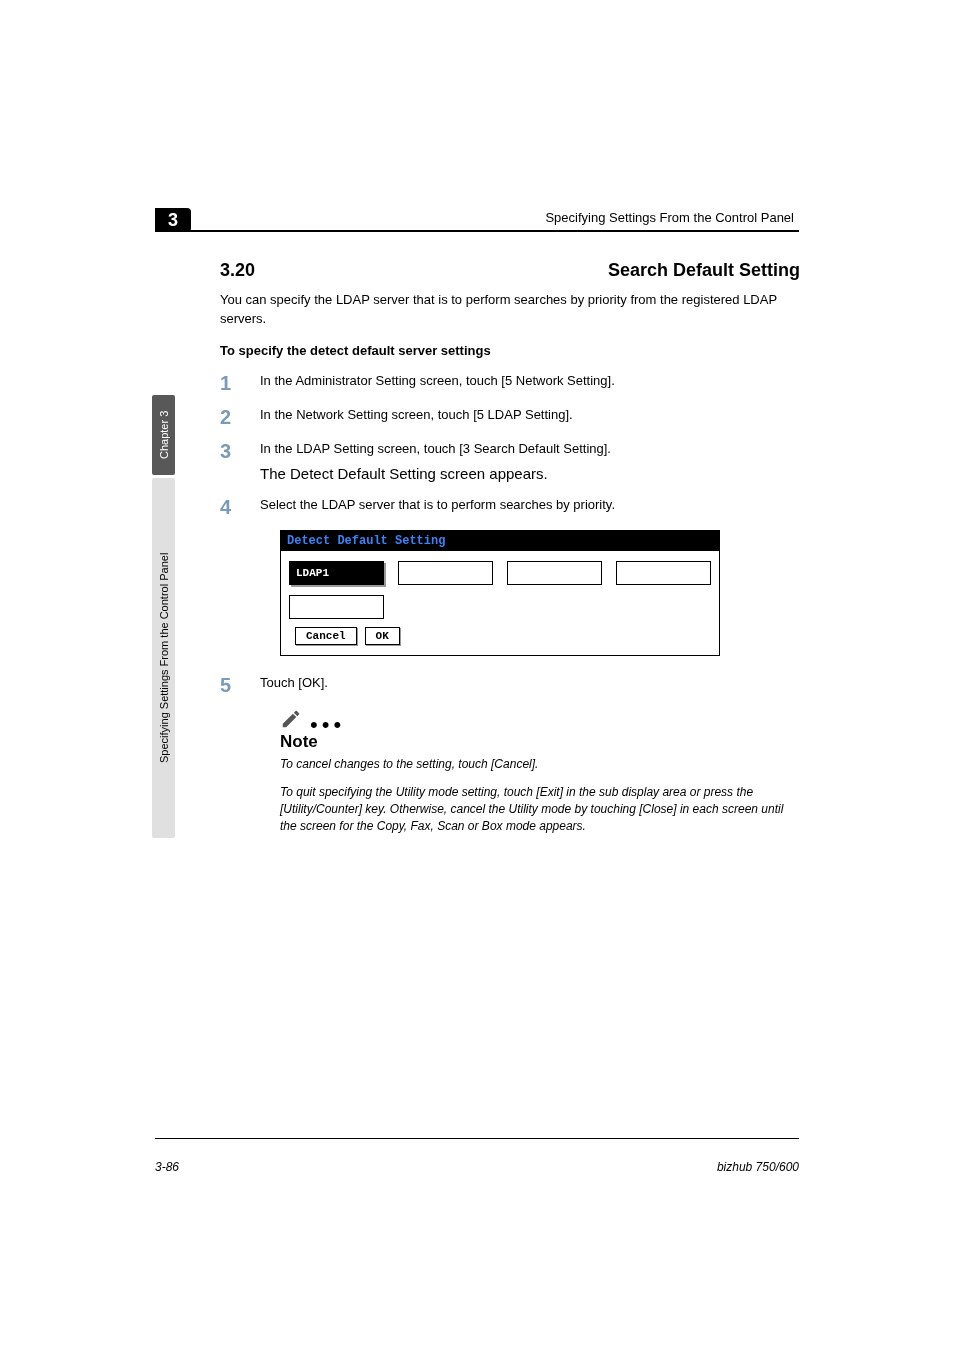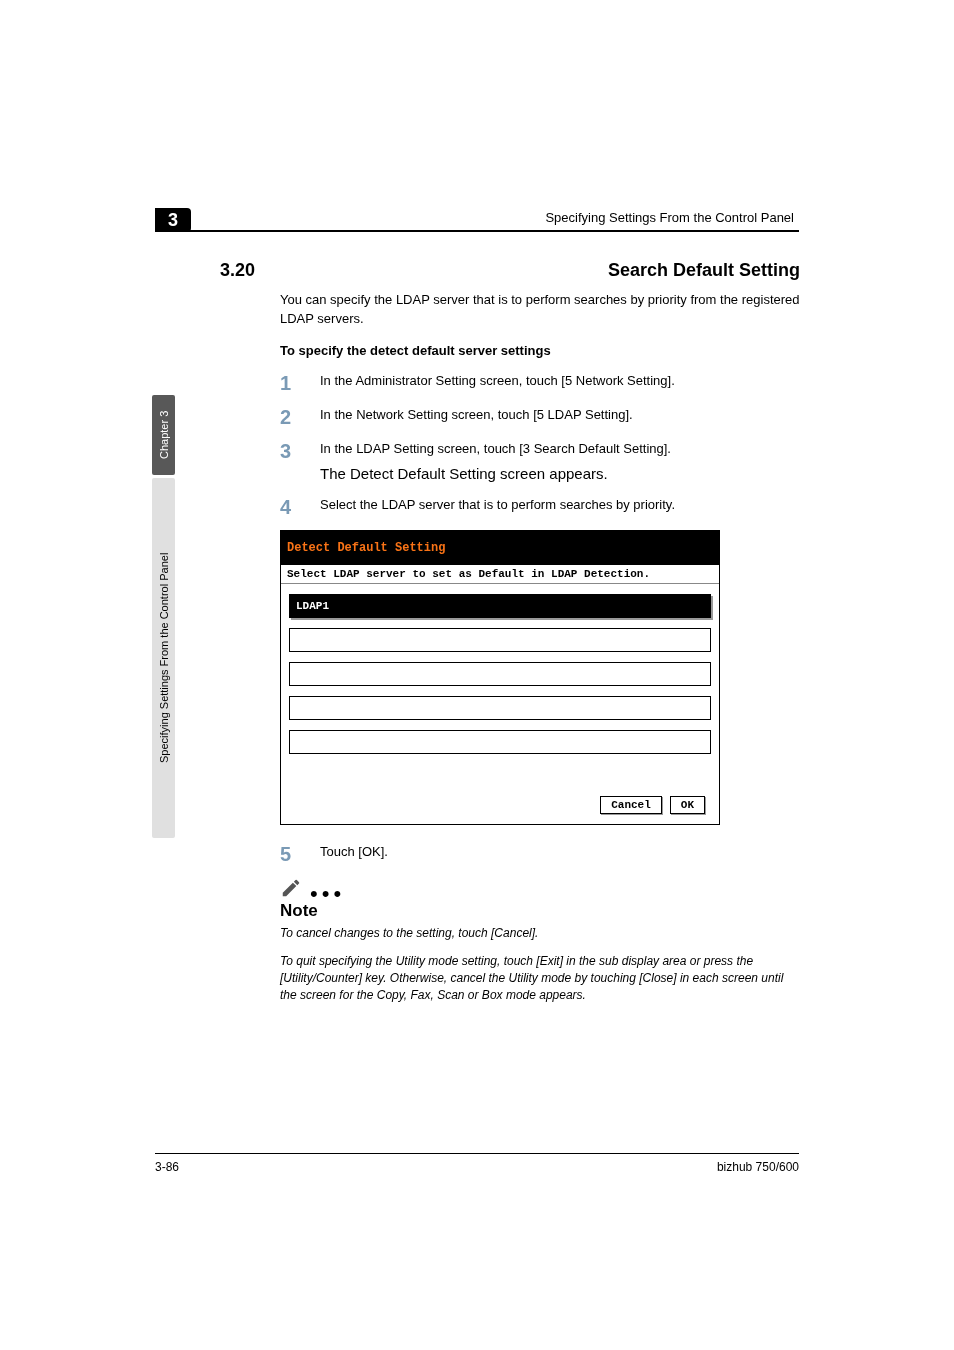--- a/index.html
+++ b/index.html
@@ -13,50 +13,50 @@
 
   
   .side-tab-dark { position: absolute; left: 152px; top: 395px; width: 23px; height: 80px; background: #585858; color: #fff; writing-mode: vertical-rl; transform: rotate(180deg); font-size: 11px; display: flex; align-items: center; justify-content: center; border-radius: 2px; }
   .side-tab-light { position: absolute; left: 152px; top: 478px; width: 23px; height: 360px; background: #e0e0e0; color: #000; writing-mode: vertical-rl; transform: rotate(180deg); font-size: 11px; display: flex; align-items: center; justify-content: center; border-radius: 2px; }
 
   
   .body { position: absolute; left: 220px; top: 260px; width: 580px; }
   .sec-row { display: flex; align-items: baseline; gap: 1px; margin-bottom: 10px; justify-content: space-between; }
   .sec-num { font-weight: bold; font-size: 18px; }
   .sec-title { font-weight: bold; font-size: 18px; }
-  .indent { margin-left: 60px; }
+  .indent { }
   .para { font-size: 13px; line-height: 1.45; margin-bottom: 14px; }
   .sub-head { font-size: 13px; font-weight: bold; margin-bottom: 14px; }
 
   .step { display: flex; gap: 22px; margin-bottom: 12px; }
   .step-num { color: #7a9ab5; font-size: 20px; font-weight: bold; width: 18px; flex-shrink: 0; line-height: 1.1; }
   .step-text { font-size: 13px; line-height: 1.45; }
   .step-sub { font-size: 15px; line-height: 1.45; margin-top: 4px; }
 
   
   .figure { margin-left: 60px; margin-top: 6px; margin-bottom: 18px; width: 440px; border: 1px solid #000; background: #fff; }
-  .fig-titlebar { background: #000; color: #f97316; font-family: "Courier New", monospace; font-weight: bold; font-size: 12px; padding: 10px 6px; }
+  .fig-titlebar { background: #000; color: #3b82f6; font-family: "Courier New", monospace; font-weight: bold; font-size: 12px; padding: 3px 6px; }
   .fig-subtitle { background: #fff; color: #000; font-family: "Courier New", monospace; font-weight: bold; font-size: 11px; padding: 3px 6px; border-bottom: 1px solid #888; }
   .fig-body { padding: 10px 8px 4px; background-image: radial-gradient(#bbb 0.5px, transparent 0.5px); background-size: 4px 4px; }
-  .fig-grid { display: grid; grid-template-columns: 1fr; gap: 10px 14px; }
+  .fig-grid { display: grid; grid-template-columns: 1fr 1fr 1fr 1fr; gap: 10px 14px; }
   .slot { height: 24px; border: 1px solid #000; background: #fff; font-family: "Courier New", monospace; font-size: 11px; font-weight: bold; display: flex; align-items: center; padding-left: 6px; }
   .slot.selected { background: #000; color: #fff; box-shadow: 2px 2px 0 #999; }
   .slot.empty { background: #fff; }
   .slot.hidden-slot { visibility: hidden; }
-  .fig-footer { display: flex; justify-content: flex-end; gap: 8px; padding: 8px 6px 6px; }
+  .fig-footer { display: flex; gap: 8px; padding: 8px 6px 6px; }
   .fig-btn { border: 1px solid #000; background: #fff; font-family: "Courier New", monospace; font-size: 11px; font-weight: bold; padding: 2px 10px; box-shadow: 1px 1px 0 #999; }
 
   
   .note-icon-row { display: flex; align-items: flex-end; gap: 4px; margin-left: 60px; margin-top: 6px; }
   .note-dots { font-size: 22px; line-height: 10px; letter-spacing: 4px; margin-left: 4px; }
   .note-label { font-weight: bold; font-size: 17px; margin-left: 60px; margin-top: 2px; margin-bottom: 4px; }
   .note-text { font-style: italic; font-size: 12px; line-height: 1.45; margin-left: 60px; margin-bottom: 10px; }
 
   
-  .footer { position: absolute; left: 155px; right: 155px; bottom: 176px; border-top: 1px solid #000; padding-top: 6px; display: flex; justify-content: space-between; font-size: 12px; }
+  .footer { position: absolute; left: 155px; right: 155px; bottom: 176px; border-top: 1px solid #000; padding-top: 21px; display: flex; justify-content: space-between; font-size: 12px; font-style: italic; }
 </style>
 </head>
 <body>
 
 <div class="page">
   <div class="chapter-badge">3</div>
   <div class="header-title">Specifying Settings From the Control Panel</div>
   <div class="header-line"></div>
 
   <div class="side-tab-dark">Chapter 3</div>
@@ -85,21 +85,20 @@
         <div class="step-sub">The Detect Default Setting screen appears.</div>
       </div>
     </div>
     <div class="indent step">
       <div class="step-num">4</div>
       <div class="step-text">Select the LDAP server that is to perform searches by priority.</div>
     </div>
 
     <div class="figure">
       <div class="fig-titlebar">Detect Default Setting</div>
-      <div class="fig-subtitle">Select LDAP server to set as Default in LDAP Detection.</div>
       <div class="fig-body">
         <div class="fig-grid">
           <div class="slot selected">LDAP1</div>
           <div class="slot empty"></div>
           <div class="slot empty"></div>
           <div class="slot empty"></div>
           <div class="slot empty"></div>
           <div class="slot hidden-slot"></div>
         </div>
         <div class="fig-footer">

